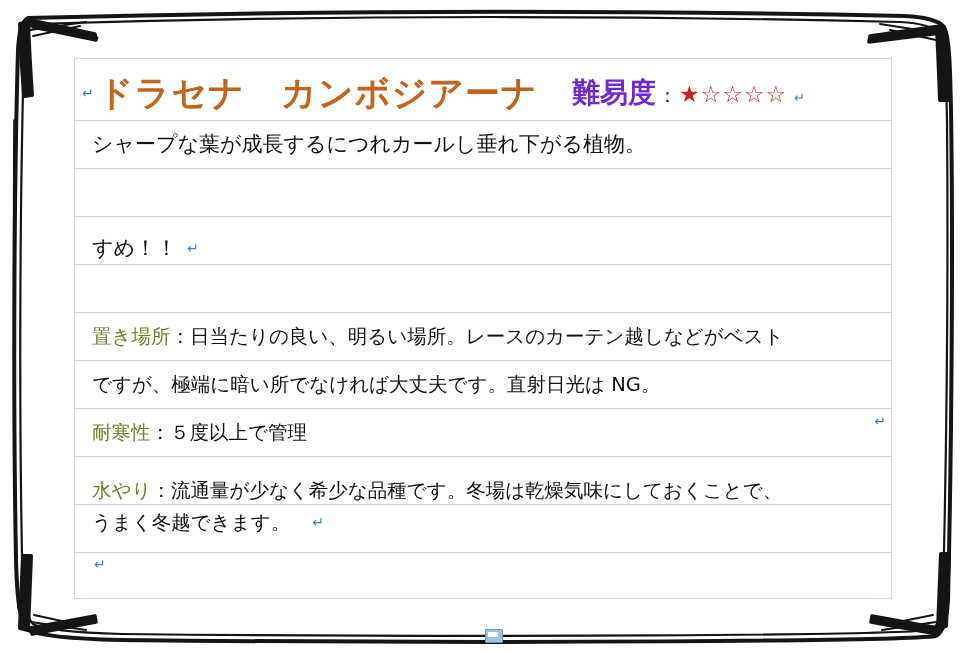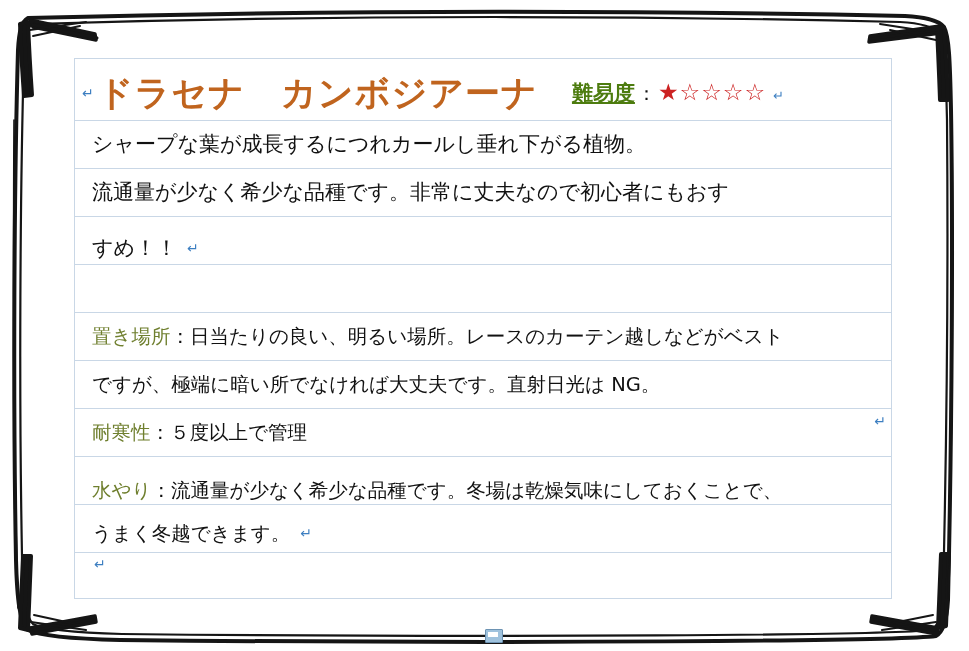--- a/index.html
+++ b/index.html
@@ -95,24 +95,23 @@
     white-space: pre;
     text-align: right;
   }
   .difficulty-wrap {
     display: flex;
     align-items: baseline;
     margin-left: 34px;
   }
   .difficulty-label {
     font-family: "DejaVu Sans", sans-serif;
-    font-size: 21px;
+    font-size: 28px;
     font-weight: bold;
-    color: #4d7c0f;
-    text-decoration: underline;
+    color: #6d28d9;
   }
   .difficulty-colon {
     font-family: "DejaVu Sans", sans-serif;
     font-size: 19px;
     color: #111111;
     margin: 0 2px;
   }
   .stars {
     font-family: "DejaVu Sans", sans-serif;
     font-size: 23px;
@@ -250,23 +249,20 @@
           <span class="difficulty-label">難易度</span>
           <span class="difficulty-colon">：</span>
           <span class="stars">★☆☆☆☆</span>
           <span class="pilcrow-after-stars">↵</span>
         </span>
       </div>
 
       <div class="line" style="top:62px;">
         <span>シャープな葉が成長するにつれカールし垂れ下がる植物。</span>
       </div>
-      <div class="line" style="top:110px;">
-        <span>流通量が少なく希少な品種です。非常に丈夫なので初心者にもおす</span>
-      </div>
       <div class="line" style="top:166px;">
         <span>すめ！！</span>
         <span class="pilcrow-inline">↵</span>
       </div>
 
       <div class="line sub" style="top:254px;">
         <span class="heading-green">置き場所</span>
         <span>：</span>
         <span>日当たりの良い、明るい場所。レースのカーテン越しなどがベスト</span>
       </div>
@@ -278,21 +274,21 @@
         <span class="heading-green">耐寒性</span>
         <span>：</span>
         <span>５度以上で管理</span>
       </div>
 
       <div class="line sub" style="top:398px;align-items:flex-end;">
         <span class="heading-green">水やり</span>
         <span>：</span>
         <span>流通量が少なく希少な品種です。冬場は乾燥気味にしておくことで、</span>
       </div>
-      <div class="line sub" style="top:451px;">
+      <div class="line sub" style="top:440px;gap:12px;">
         <span>うまく冬越できます。</span>
         <span class="pilcrow-inline">↵</span>
       </div>
 
       <div class="pilcrow-alone" style="top:498px;">↵</div>
 
       <div class="right-pilcrow" style="top:355px;">↵</div>
 
     </div>
   </div>

